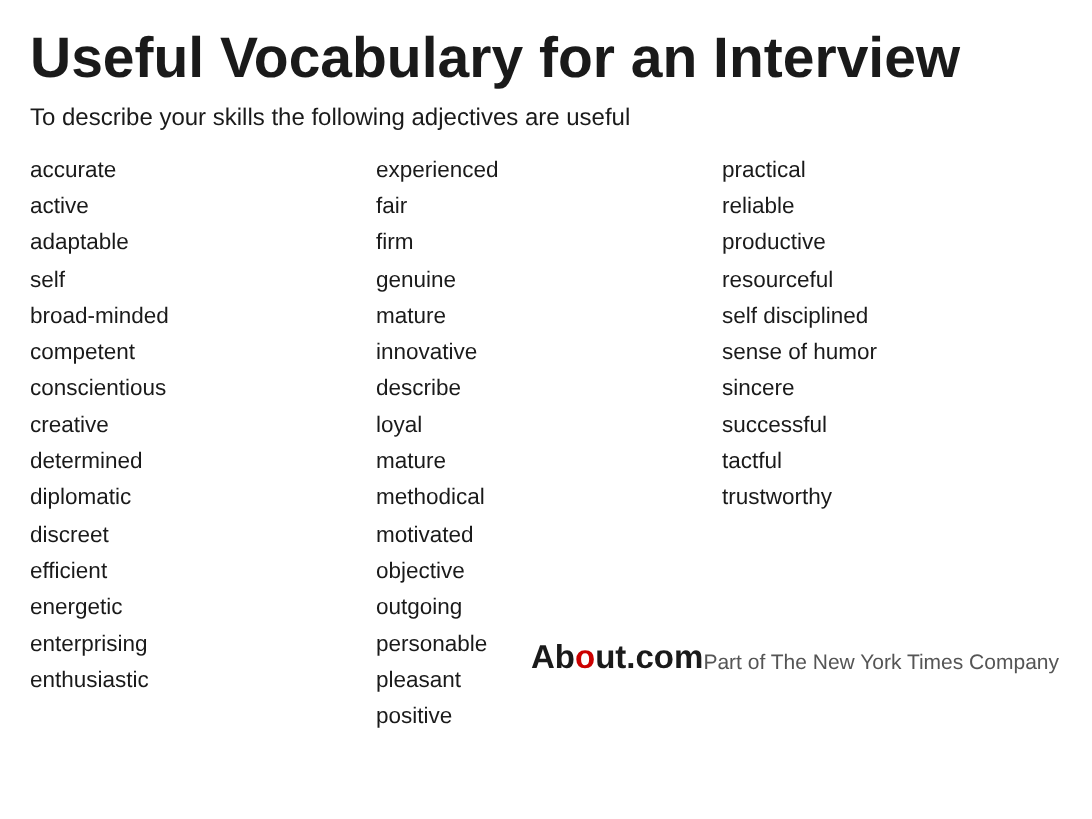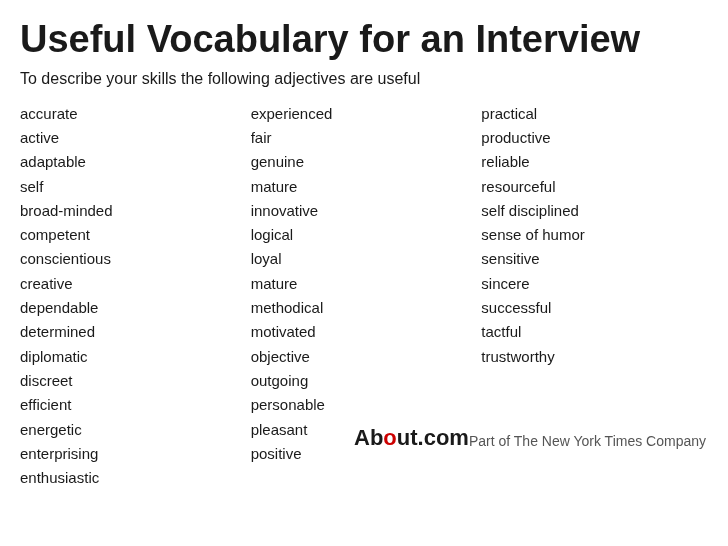--- a/index.html
+++ b/index.html
@@ -79,54 +79,53 @@
   <div class="columns">
     <div class="col" id="col1">
         <div class="word">accurate</div>
         <div class="word">active</div>
         <div class="word">adaptable</div>
         <div class="word">self</div>
         <div class="word">broad-minded</div>
         <div class="word">competent</div>
         <div class="word">conscientious</div>
         <div class="word">creative</div>
-        <div class="word">dependable</div>
         <div class="word">determined</div>
         <div class="word">diplomatic</div>
         <div class="word">discreet</div>
         <div class="word">efficient</div>
         <div class="word">energetic</div>
         <div class="word">enterprising</div>
         <div class="word">enthusiastic</div>
       </div>
     <div class="col" id="col2">
         <div class="word">experienced</div>
         <div class="word">fair</div>
+        <div class="word">firm</div>
         <div class="word">genuine</div>
         <div class="word">mature</div>
         <div class="word">innovative</div>
-        <div class="word">logical</div>
+        <div class="word">describe</div>
         <div class="word">loyal</div>
         <div class="word">mature</div>
         <div class="word">methodical</div>
         <div class="word">motivated</div>
         <div class="word">objective</div>
         <div class="word">outgoing</div>
         <div class="word">personable</div>
         <div class="word">pleasant</div>
         <div class="word">positive</div>
       </div>
     <div class="col" id="col3">
         <div class="word">practical</div>
+        <div class="word">reliable</div>
         <div class="word">productive</div>
-        <div class="word">reliable</div>
         <div class="word">resourceful</div>
         <div class="word">self disciplined</div>
         <div class="word">sense of humor</div>
-        <div class="word">sensitive</div>
         <div class="word">sincere</div>
         <div class="word">successful</div>
         <div class="word">tactful</div>
         <div class="word">trustworthy</div>
       </div>
   </div>
   <div class="branding">
     <div class="about-logo">
       Ab<span class="dot">o</span>ut.com
     </div>

